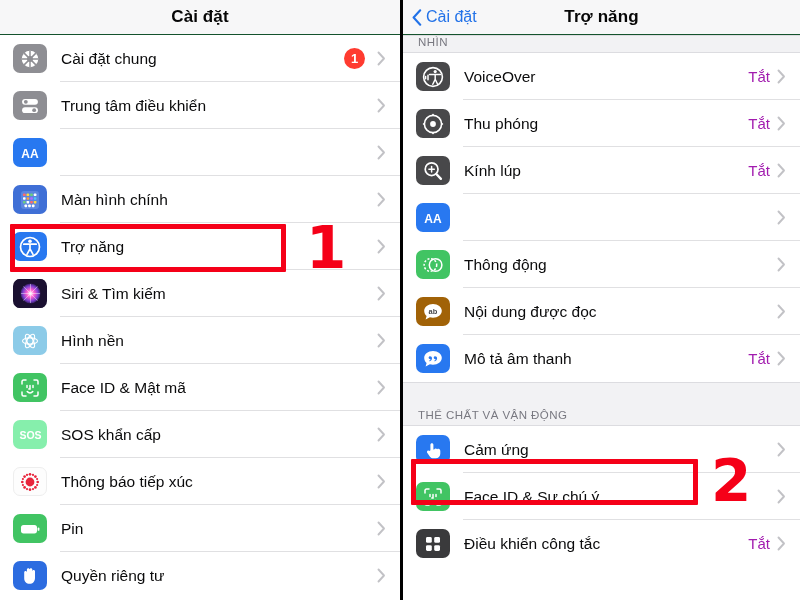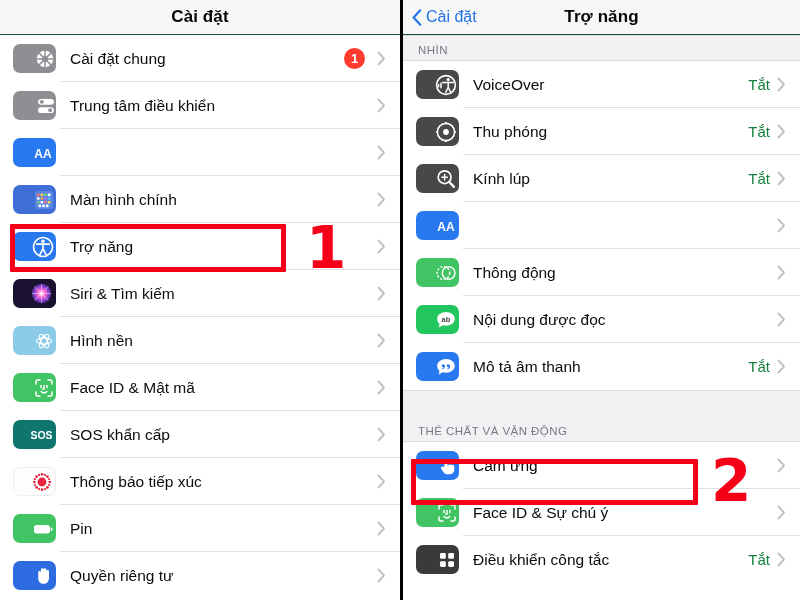--- a/index.html
+++ b/index.html
@@ -30,21 +30,21 @@
     display:flex; align-items:center; gap:4px;
     margin-left: 9px; z-index:2; color:#2272e8;
     font-size: 16px;
   }
   .chev-back { width:10px; height:16px; flex:none; }
   .chev-back svg { display:block; }
 
   
   .section-head {
     background:#f2f2f4;
-    height: 26px;
+    height: 18px;
     display:flex; align-items:flex-end;
     padding: 0 0 4px 15px;
     font-size: 11.5px;
     letter-spacing: 0.45px;
     color:#787880;
     border-bottom:1px solid #dcdce0;
     border-top:1px solid #dcdce0;
     text-align:right;
   }
   .section-gap { background:#f2f2f4; height: 26px; border-top:1px solid #dcdce0;}
@@ -54,31 +54,31 @@
     display:flex; align-items:center;
     height: 47px;
     background:#fff;
     padding-left: 13px;
     position:relative;
   }
   .row .sep {
     position:absolute; left:60px; right:0; bottom:0; height:1px; background:#e0e0e2;
   }
   .icon {
-    width: 43px; height: 29px; border-radius: 7px;
-    flex:none; display:flex; align-items:center; justify-content:flex-end;
+    width: 34px; height: 29px; border-radius: 7px;
+    flex:none; display:flex; align-items:center; justify-content:center;
     overflow:hidden;
   }
   .label {
     margin-left: 14px;
     font-size: 15.5px; color:#0b0b0c;
     white-space:nowrap;
   }
   .value {
-    margin-left:auto; font-size: 15px; color:#15803d; padding-right: 7px;
+    margin-left:auto; font-size: 15px; color:#a21caf; padding-right: 7px;
   }
   .chev {
     margin-left:auto; width:9px; height:15px; flex:none; padding-right:0; margin-right:14px;
   }
   .value + .chev { margin-left:0; }
   .chev svg { display:block; }
   .badge {
     margin-left:auto;
     background:#ff3b30; color:#fff; font-size:13px; font-weight:600;
     min-width:21px; height:21px; border-radius:11px;
@@ -276,21 +276,21 @@
         <span class="label">Face ID &amp; Mật mã</span>
         <span class="chev">
             <svg width="9" height="15" viewBox="0 0 9 15">
               <path d="M1.5 1.5L7 7.5L1.5 13.5" stroke="#c2c2c6" stroke-width="1.9" fill="none" stroke-linecap="round" stroke-linejoin="round"></path>
             </svg>
           </span>
         <span class="sep"></span>
       </div>
 
       <div class="row">
-        <span class="icon" style="background:#0f766e;">
+        <span class="icon" style="background:#86efac;">
           <svg width="29" height="29" viewBox="0 0 29 29">
               <text x="14.5" y="19" font-family="Liberation Sans, sans-serif" font-size="10.5" font-weight="700" fill="#fff" text-anchor="middle">SOS</text>
             </svg>
         </span>
         <span class="label">SOS khẩn cấp</span>
         <span class="chev">
             <svg width="9" height="15" viewBox="0 0 9 15">
               <path d="M1.5 1.5L7 7.5L1.5 13.5" stroke="#c2c2c6" stroke-width="1.9" fill="none" stroke-linecap="round" stroke-linejoin="round"></path>
             </svg>
           </span>
@@ -463,21 +463,21 @@
         <span class="label">Thông động</span>
         <span class="chev">
             <svg width="9" height="15" viewBox="0 0 9 15">
               <path d="M1.5 1.5L7 7.5L1.5 13.5" stroke="#c2c2c6" stroke-width="1.9" fill="none" stroke-linecap="round" stroke-linejoin="round"></path>
             </svg>
           </span>
         <span class="sep"></span>
       </div>
 
       <div class="row">
-        <span class="icon" style="background:#22c55e;">
+        <span class="icon" style="background:#a16207;">
           <svg width="26" height="26" viewBox="0 0 26 26">
               <path d="M4.2 11.8c0-4 3.9-6.9 8.8-6.9s8.8 2.9 8.8 6.9-3.9 6.9-8.8 6.9c-1.1 0-2.2-.15-3.1-.4L5.6 20.6l1-3.5c-1.5-1.3-2.4-3.1-2.4-5.3z" fill="#fff"></path>
               <text x="13" y="15.2" font-family="Liberation Sans, sans-serif" font-size="7.5" font-weight="700" fill="#48484a" text-anchor="middle">ab</text>
             </svg>
         </span>
         <span class="label">Nội dung được đọc</span>
         <span class="chev">
             <svg width="9" height="15" viewBox="0 0 9 15">
               <path d="M1.5 1.5L7 7.5L1.5 13.5" stroke="#c2c2c6" stroke-width="1.9" fill="none" stroke-linecap="round" stroke-linejoin="round"></path>
             </svg>

